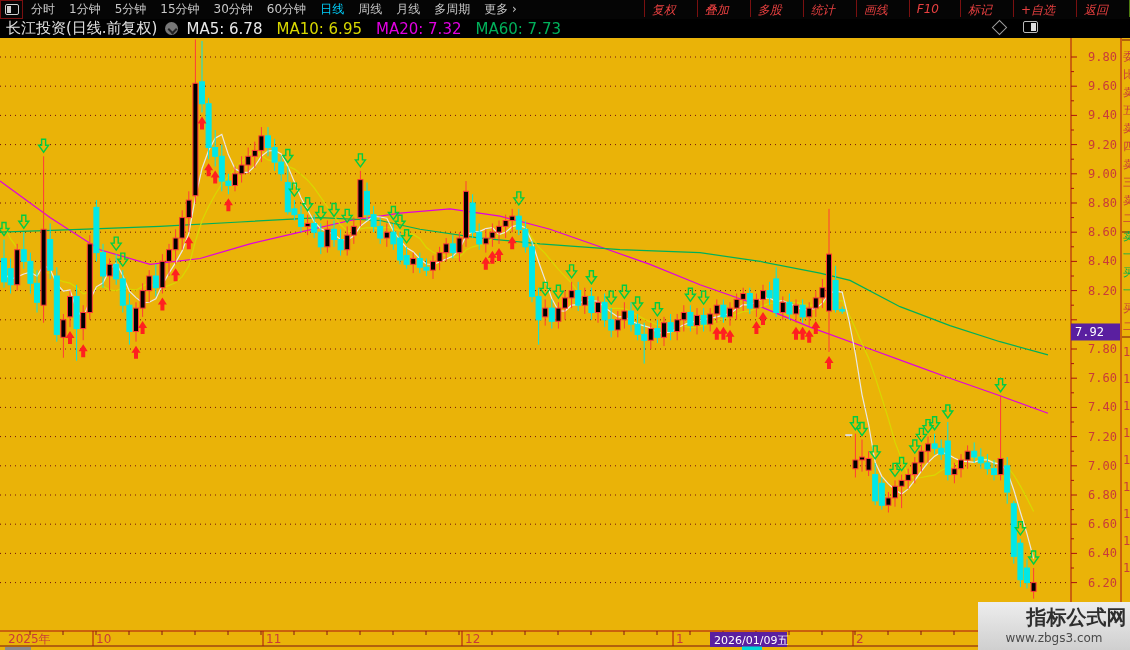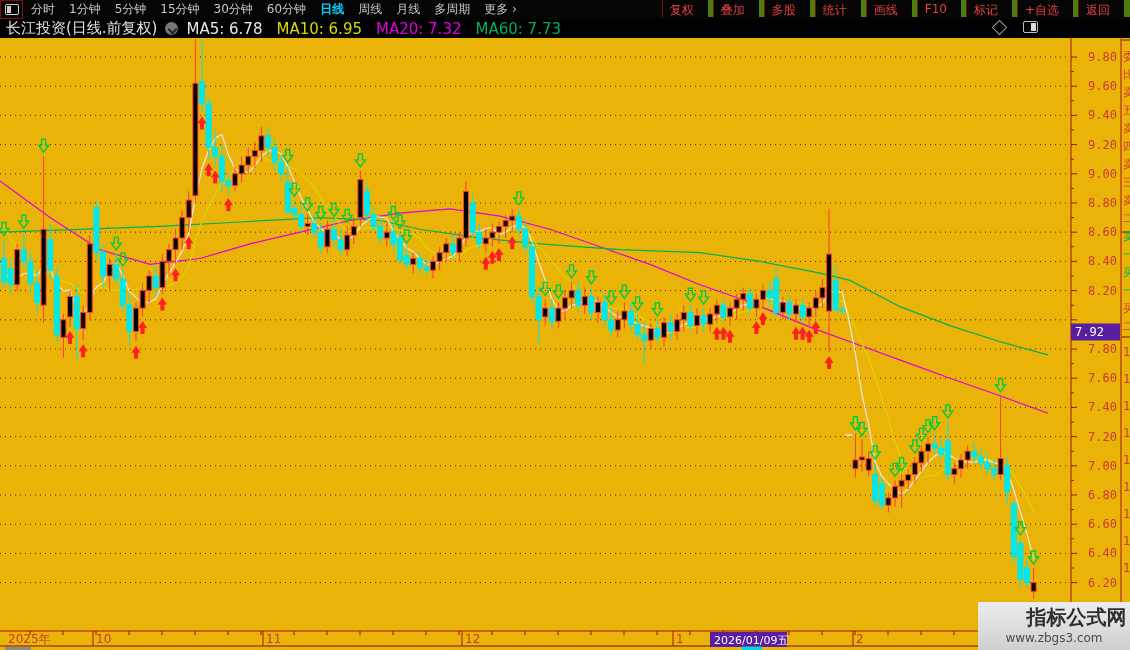--- a/index.html
+++ b/index.html
@@ -7,24 +7,24 @@
        font-family:"DejaVu Sans","Liberation Sans",sans-serif;}
   
   #topbar{position:absolute;left:0;top:0;width:1130px;height:19px;background:#050505;
           border-bottom:1px solid #2a0505;display:flex;align-items:center;font-size:12px;}
   #layout-box{width:21px;height:17px;border:1px solid #7a1010;display:flex;align-items:center;
           justify-content:center;flex:0 0 auto;}
   #layout-box .pane{width:12px;height:9px;border:1px solid #cfcfcf;border-radius:2px;position:relative;}
   #layout-box .pane::after{content:"";position:absolute;left:1px;top:1px;bottom:1px;width:4px;background:#cfcfcf;}
   #menu{display:flex;align-items:center;margin-left:8px;gap:14px;flex:1 1 auto;white-space:nowrap;}
   .menu-item{color:#c8c8c8;cursor:default;}
-  .menu-item.active{color:#00d2ff;font-weight:bold;}
+  .menu-item.active{color:#00d2ff;}
   #rightbtns{display:flex;height:19px;flex:0 0 auto;}
-  .rbtn{color:#e84040;border-left:1px solid #7a1010;border-right:6px solid #4d7c0f;
-        padding:2px 14px 0 7px;height:17px;box-sizing:border-box;margin-left:-1px;}
+  .rbtn{color:#e84040;border-left:1px solid #7a1010;border-right:1px solid #4d7c0f;
+        padding:2px 21px 0 7px;height:17px;box-sizing:border-box;margin-left:-1px;font-style:italic;}
   
   #titlebar{position:absolute;left:0;top:19px;width:1130px;height:19px;display:flex;
             align-items:center;font-size:15px;background:#000;}
   #stock-title{color:#e0e0e0;margin-left:6px;}
   #collapse-circle{width:13px;height:13px;border-radius:50%;background:#777;margin-left:8px;position:relative;flex:0 0 auto;}
   #collapse-circle::after{content:"";position:absolute;left:3.5px;top:4px;width:5px;height:5px;
       border-right:2px solid #222;border-bottom:2px solid #222;transform:rotate(45deg);}
   #ma-values{display:flex;gap:14px;margin-left:8px;}
   #title-icons{position:absolute;right:92px;top:2px;display:flex;gap:18px;align-items:center;}
   #diamond-icon{width:9px;height:9px;border:1px solid #9a9a9a;transform:rotate(45deg);}

